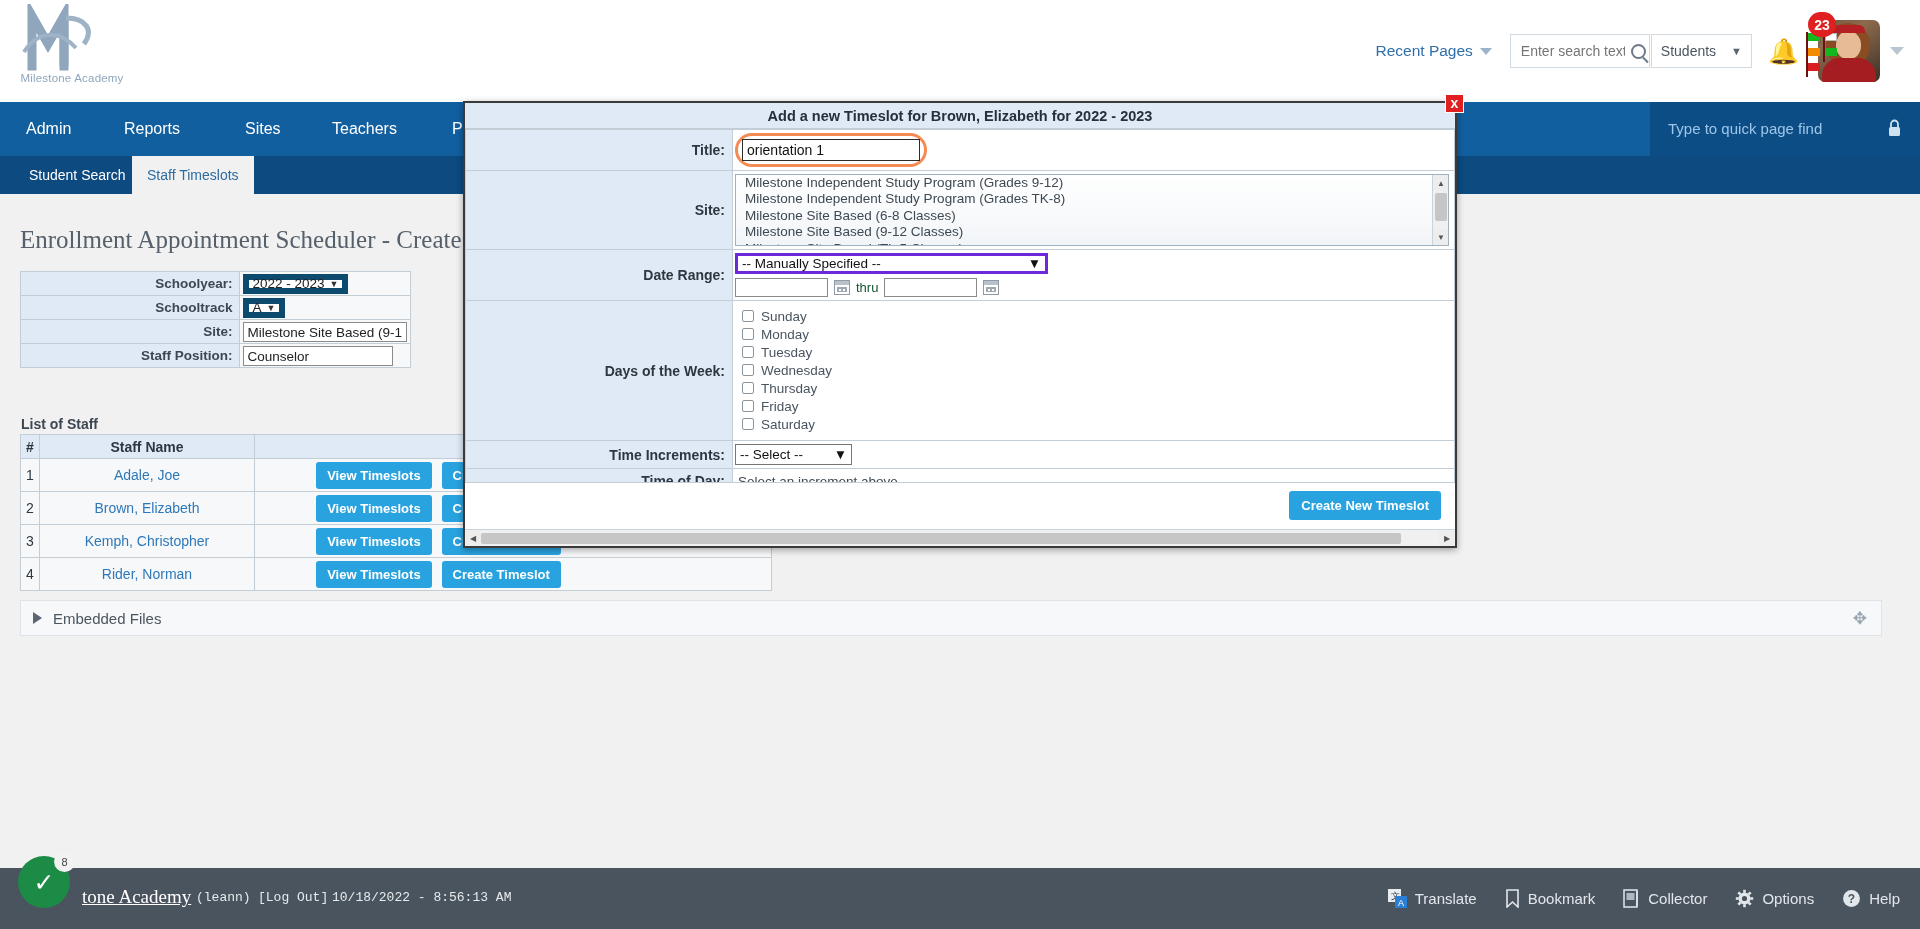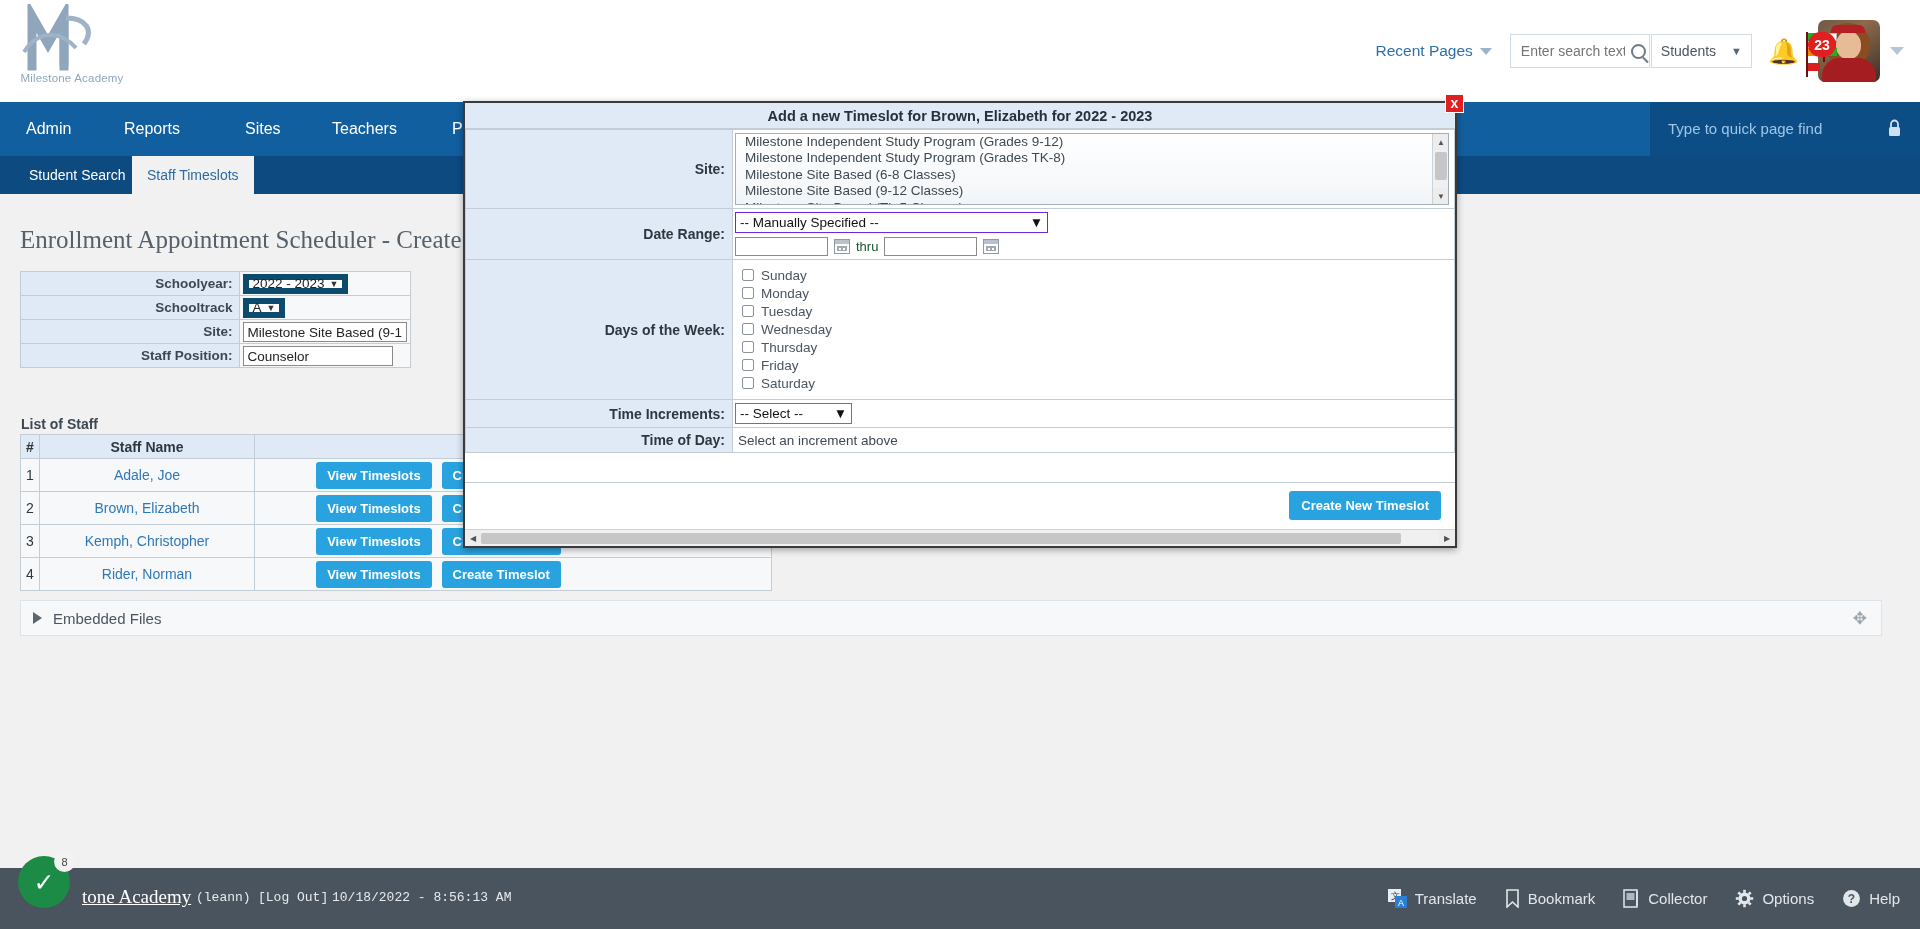--- a/index.html
+++ b/index.html
@@ -98,21 +98,20 @@
   .av-body {
     position: absolute; left: 4px; bottom: 0; width: 54px; height: 24px;
     background: #a51d21; border-radius: 18px 18px 0 0;
   }
   .badge-count {
     position: absolute; left: -4px; top: -6px; z-index: 4;
     min-width: 28px; height: 25px; border-radius: 13px;
     background: #e02020; color: #fff; font-size: 14px; font-weight: bold;
     display: flex; align-items: center; justify-content: center;
     padding: 0 5px;
-    margin-top: 20px;
   }
   .flags { position: absolute; left: -6px; top: 14px; z-index: 3; }
   .flag-row { display: flex; }
   .flag {
     width: 17px; height: 15px; position: relative; margin-right: 0px;
   }
   .flag i {
     position: absolute; left: 0; top: 0; width: 2px; height: 15px;
     background: #6e1010; display: block;
   }
@@ -294,21 +293,21 @@
     background: #ededed; display: flex; align-items: center;
     justify-content: center; font-size: 8px; color: #555; cursor: pointer;
   }
   .sb-up { top: 0; } .sb-dn { bottom: 0; }
   .sb-thumb {
     position: absolute; left: 2px; top: 18px; width: 12px; height: 28px;
     background: #c6c6c6; border-radius: 2px; cursor: pointer;
   }
 
   .dr-sel {
-    width: 313px; height: 21px; border: 1px solid #6d28d9; background: #fff;
+    width: 313px; height: 21px; border: 3px solid #6d28d9; background: #fff;
     font-size: 13.5px; color: #111; display: flex; align-items: center;
     justify-content: space-between; padding: 0 4px; margin-bottom: 4px;
     cursor: pointer;
   }
   .dr-row { display: flex; align-items: center; gap: 6px; }
   .dr-input {
     width: 93px; height: 19px; border: 1px solid #8a8a8a; background: #fff;
     outline: none; font-family: "Liberation Sans", sans-serif; font-size: 13px;
   }
   .cal-ico {
@@ -587,20 +586,28 @@
     <span class="emb-move">✥</span>
   </div>
 </div>
 
 <div class="modal">
   <div class="modal-close">x</div>
   <div class="modal-head">Add a new Timeslot for Brown, Elizabeth for 2022 - 2023</div>
 
   <table class="mtable">
     <tbody>
+        <tr>
+      <td class="m-lbl">Title:</td>
+      <td class="m-val">
+        <span class="title-ring">
+          <input class="title-input" type="text" value="orientation 1" style="">
+        </span>
+      </td>
+    </tr>
 
     <tr>
       <td class="m-lbl">Site:</td>
       <td class="m-val">
         <div class="sitebox">
           <div class="site-opt">Milestone Independent Study Program (Grades 9-12)</div>
           <div class="site-opt">Milestone Independent Study Program (Grades TK-8)</div>
           <div class="site-opt">Milestone Site Based (6-8 Classes)</div>
           <div class="site-opt">Milestone Site Based (9-12 Classes)</div>
           <div class="site-opt">Milestone Site Based (Tk-5 Classes)</div>

